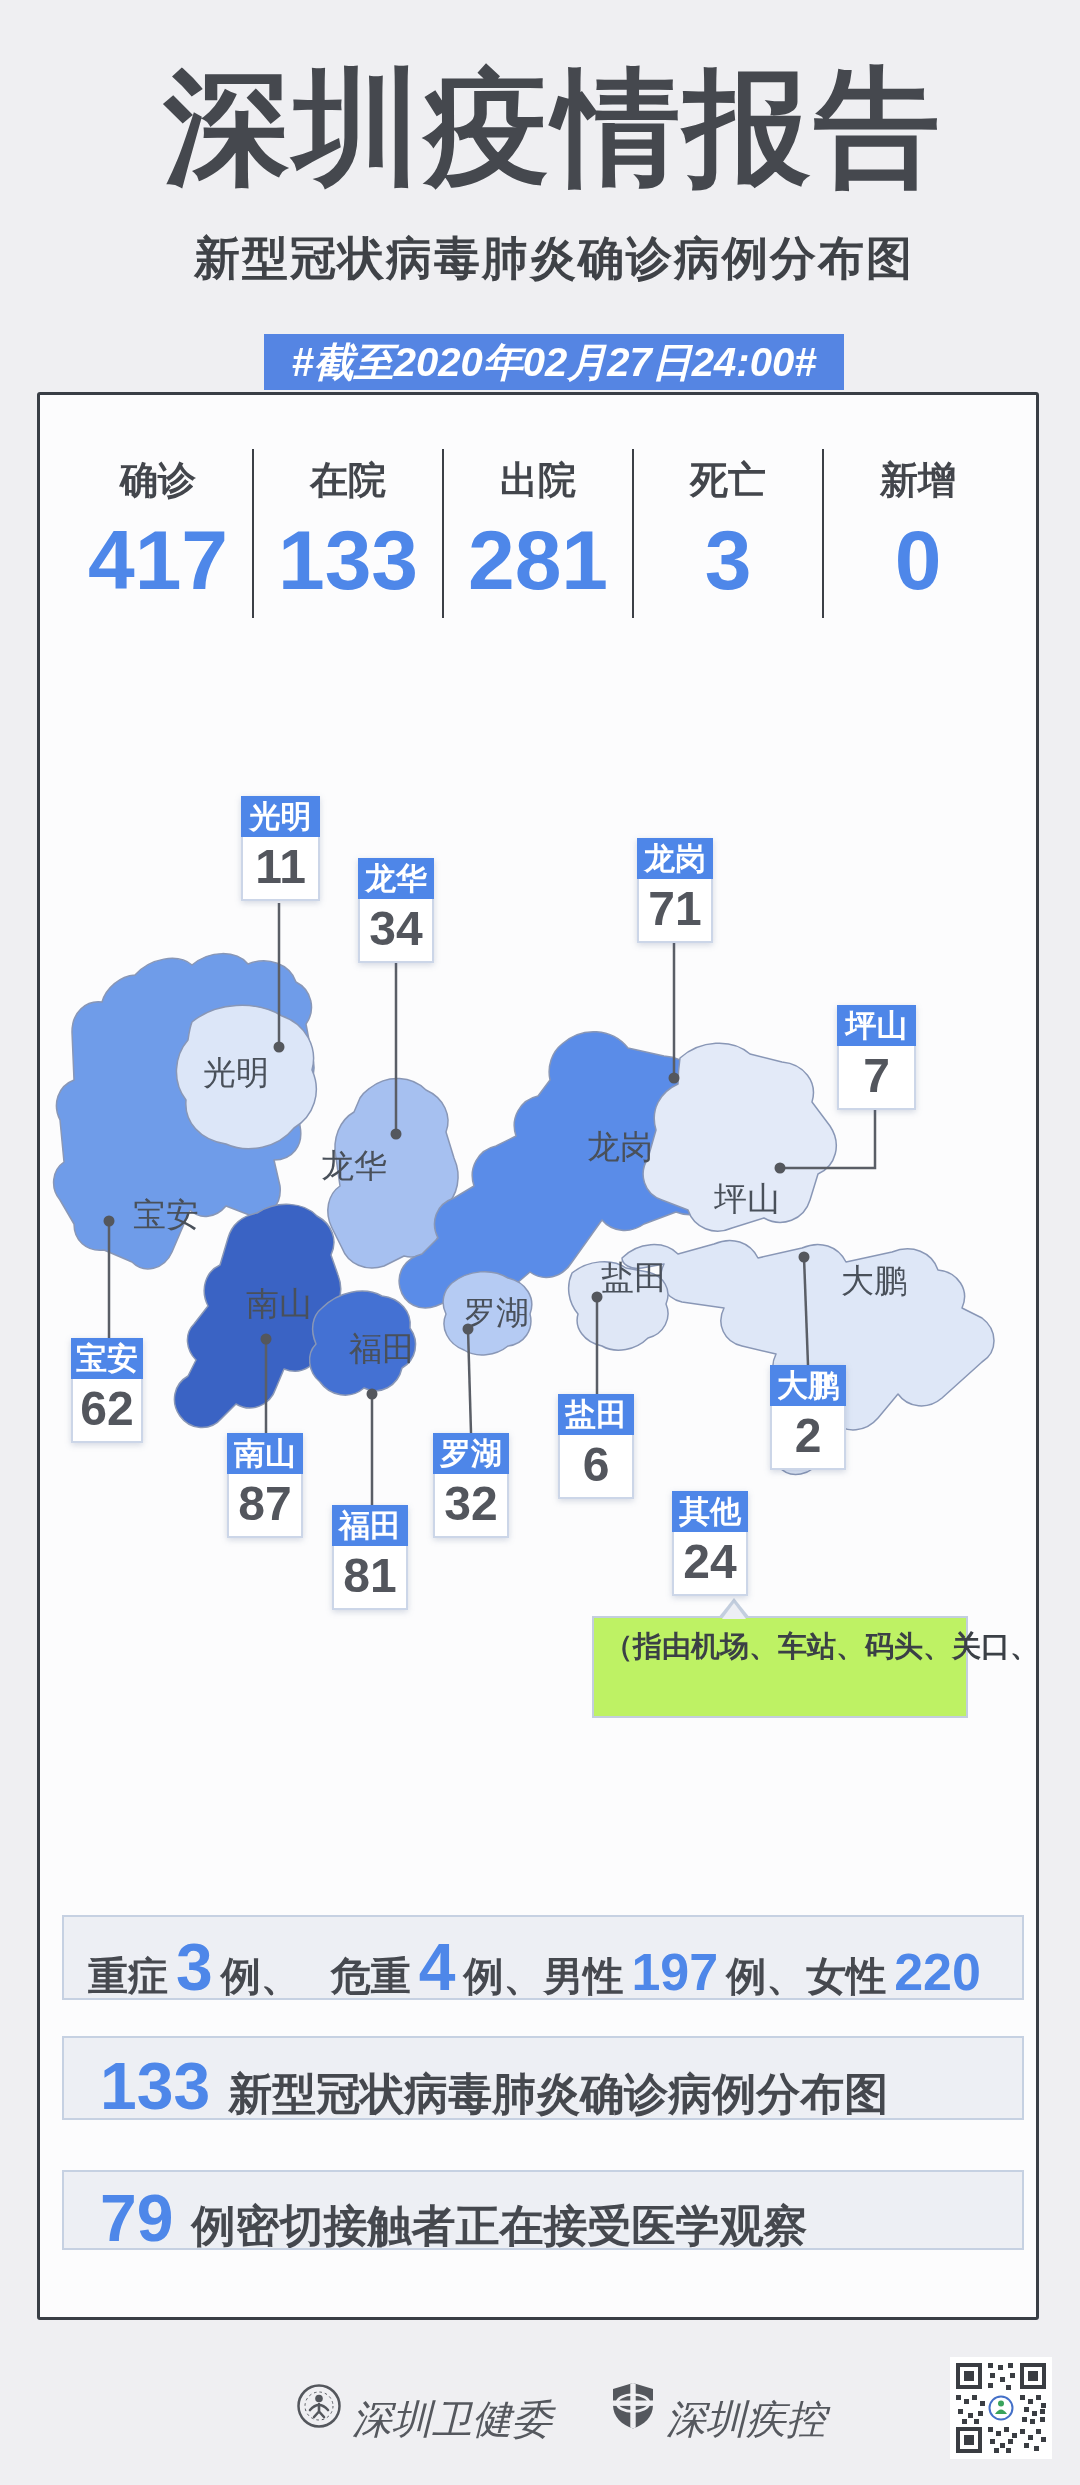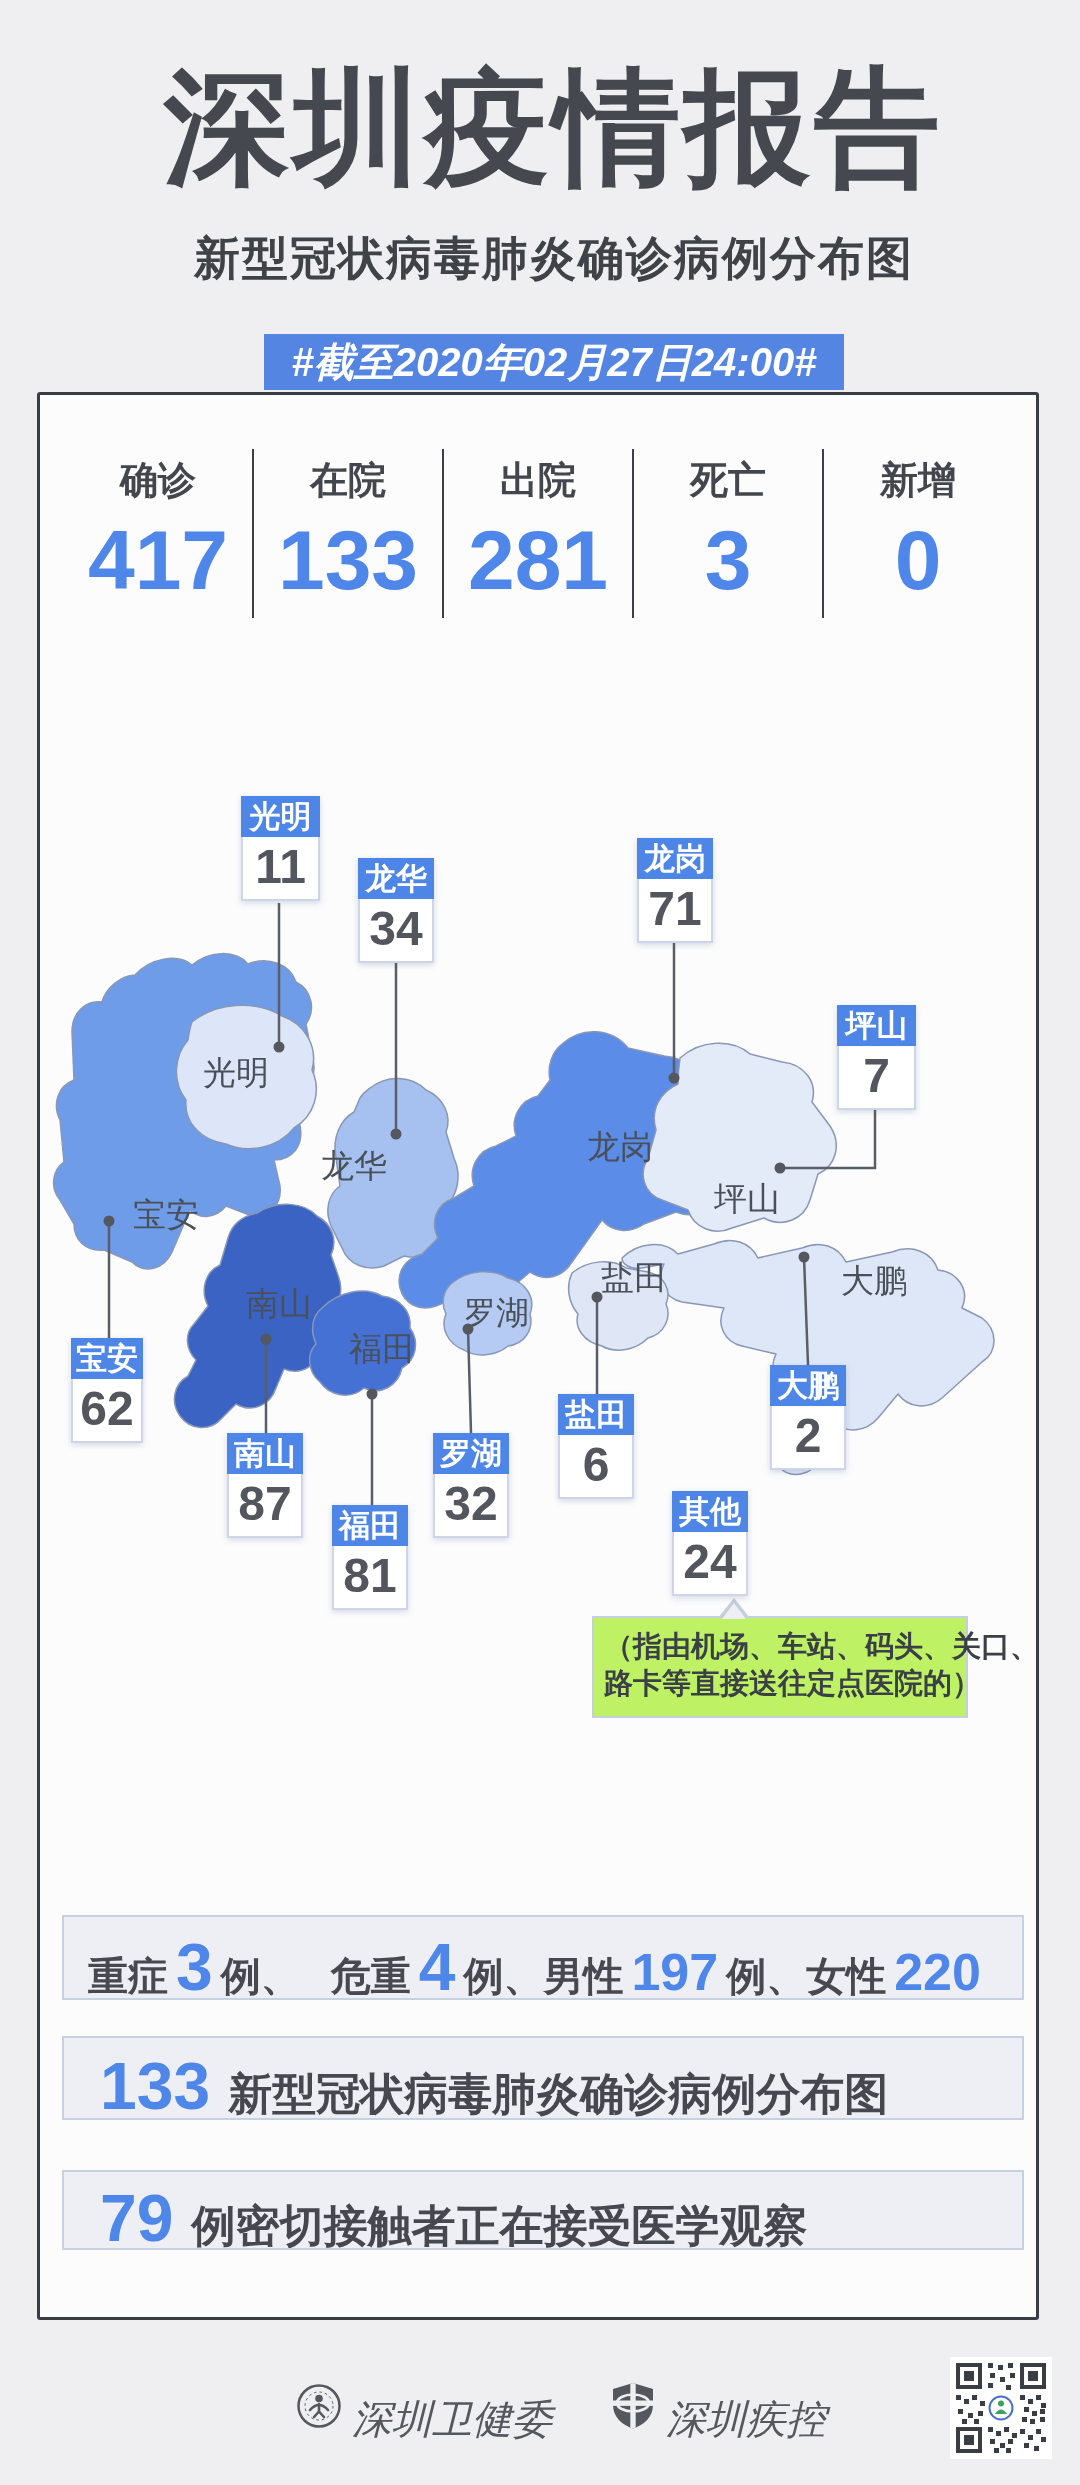--- a/index.html
+++ b/index.html
@@ -216,21 +216,20 @@
     <div class="h">大鹏</div>
     <div class="n">2</div>
   </div>
   <div class="co" style="left:672px;top:1491px;">
     <div class="h">其他</div>
     <div class="n">24</div>
   </div>
 
   <div class="note">
     <div>（指由机场、车站、码头、关口、</div>
-    <div>路卡等直接送往定点医院的）</div>
   </div>
 
   <div class="sbox" id="box1">
     <span class="t">重症</span>
     <span class="v">3</span>
     <span class="t">例、</span>
     <span class="gap"></span>
     <span class="t">危重</span>
     <span class="v">4</span>
     <span class="t">例、</span>

